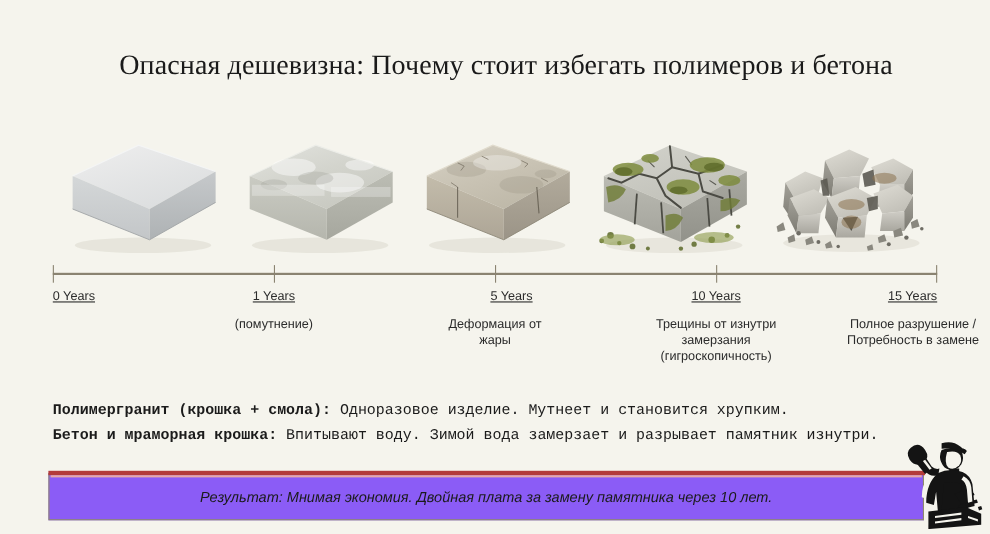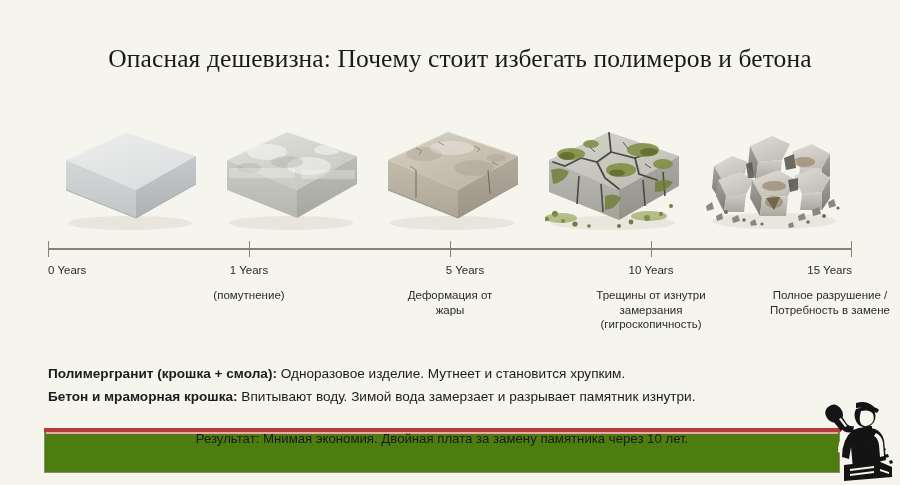--- a/index.html
+++ b/index.html
@@ -80,20 +80,21 @@
     top: 264px;
     width: 804px;
     height: 20px;
   }
   .tick-label {
     position: absolute;
     top: 0;
     font-size: 11.5px;
     color: #2b2b2b;
     white-space: nowrap;
+    text-decoration: underline;
   }
   .tick-label.anchor-left   { text-align: left; }
   .tick-label.anchor-center { transform: translateX(-50%); text-align: left; }
   .tick-label.anchor-right  { transform: translateX(-100%); text-align: right; }
 
   
   .stage-descs {
     position: absolute;
     left: 48px;
     top: 288px;
@@ -110,44 +111,46 @@
     width: 170px;
     transform: translateX(-50%);
   }
 
   
   .body-text {
     position: absolute;
     left: 48px;
     top: 362px;
     width: 800px;
+    font-family: Liberation Mono, monospace;
   }
   .body-line {
     font-size: 13.6px;
     line-height: 23px;
     color: #1b1b1b;
     white-space: nowrap;
   }
   .body-line .lead {
     font-weight: bold;
   }
 
   
   .result-box {
     position: absolute;
     left: 44px;
     top: 430px;
     width: 796px;
     height: 43px;
-    background: #4d7c0f;
+    background: #8b5cf6;
     border: 1.5px solid #8f8a6e;
     box-sizing: border-box;
     display: flex;
-    align-items: flex-start;
+    align-items: center;
     justify-content: center;
+    font-style: italic;
   }
   .result-box::before {
     content: "";
     position: absolute;
     left: -1.5px;
     right: -1.5px;
     top: -3px;
     height: 4px;
     background: #b33b3b;
   }

